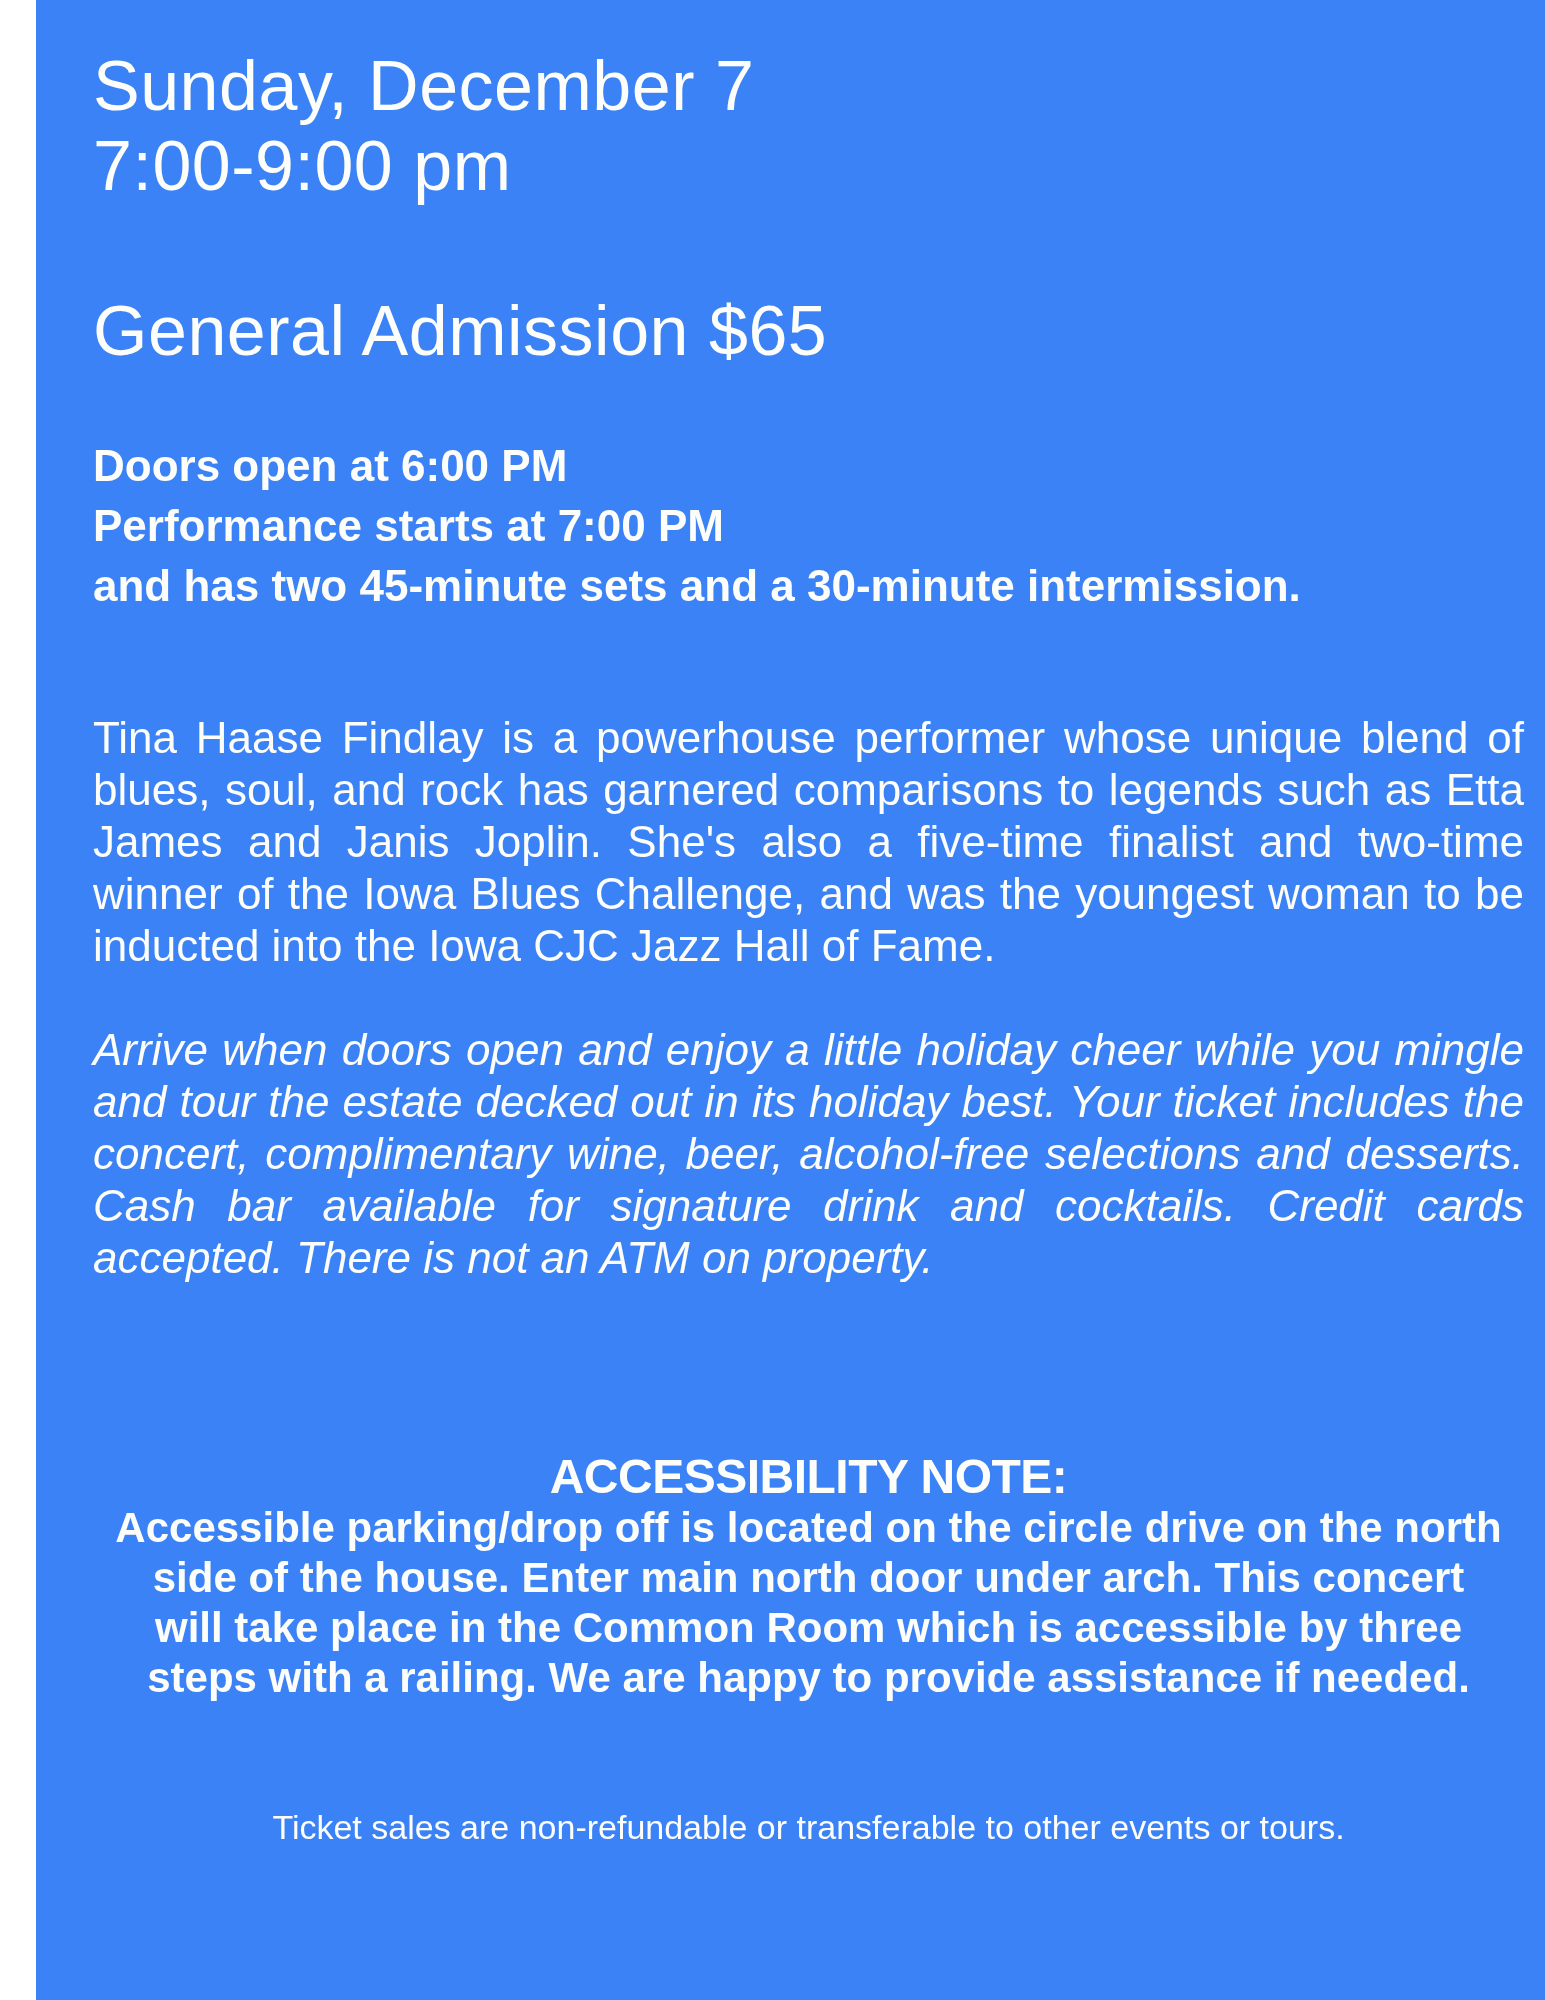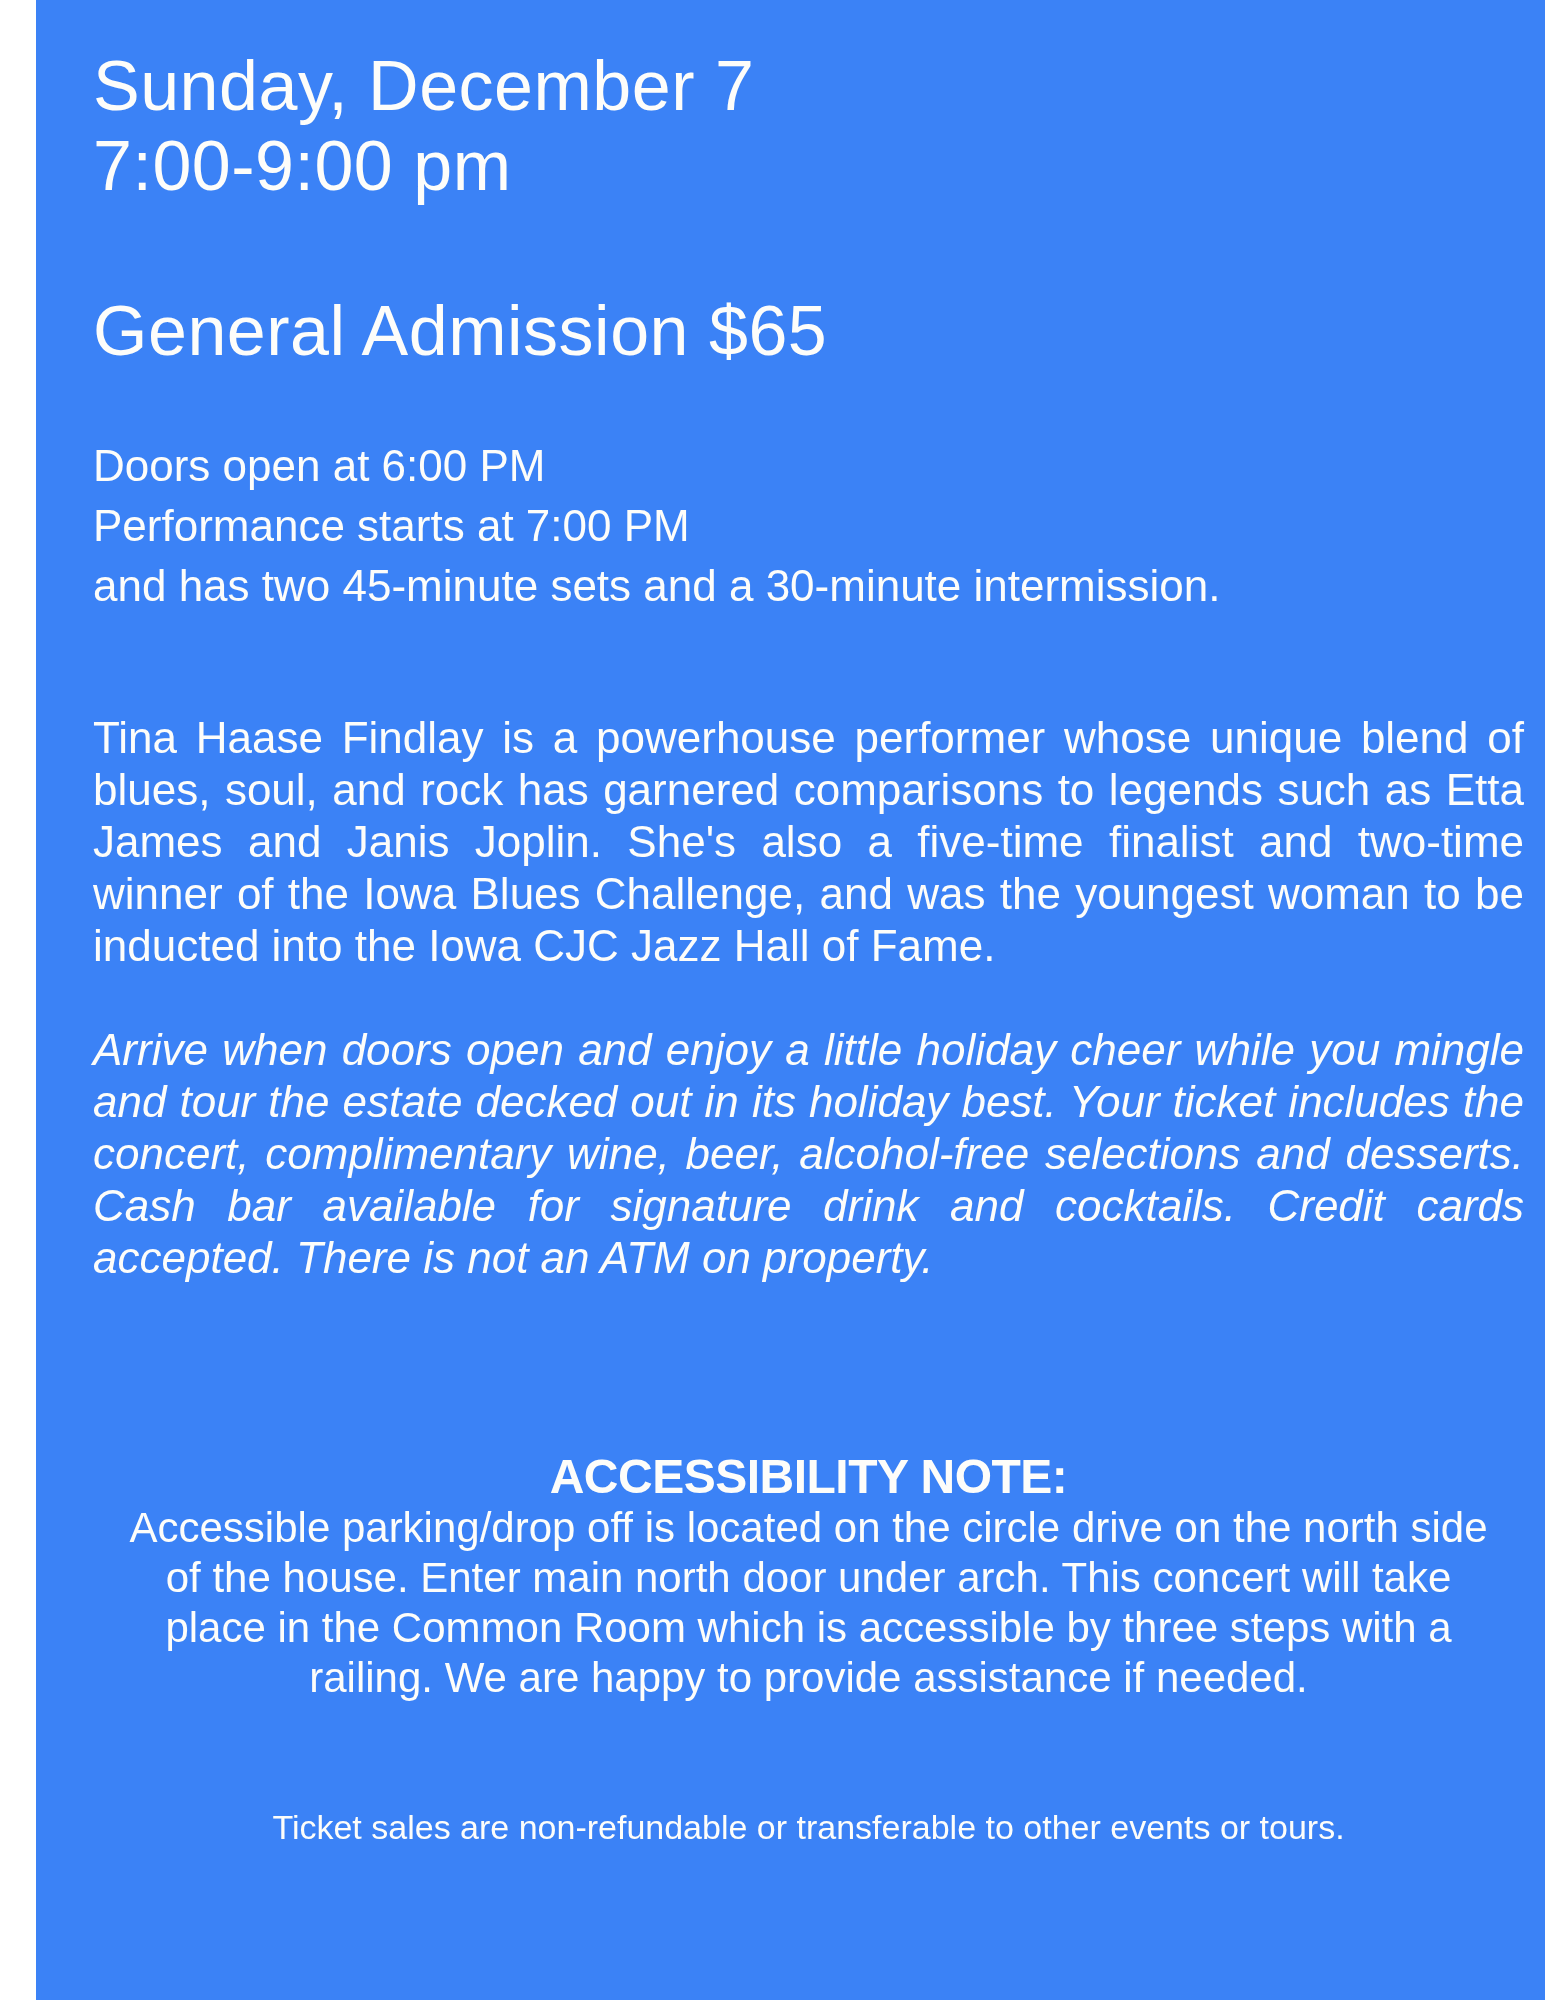--- a/index.html
+++ b/index.html
@@ -31,21 +31,21 @@
     line-height: 80px;
     font-weight: 300;
     letter-spacing: 0.5px;
     margin: 85px 0 0;
   }
 
   .schedule {
     margin-top: 65px;
     font-size: 44px;
     line-height: 60px;
-    font-weight: 400;
+    font-weight: 700;
   }
 
   .para {
     font-size: 44px;
     line-height: 52px;
     font-weight: 300;
     text-align: justify;
     margin: 96px 0 0;
   }
 
@@ -60,21 +60,21 @@
     font-size: 48px;
     line-height: 52px;
     font-weight: bold;
     letter-spacing: -0.5px;
   }
 
   .access-body {
     text-align: center;
     font-size: 42px;
     line-height: 50px;
-    font-weight: 400;
+    font-weight: 700;
     max-width: 1390px;
     margin: 0 auto;
   }
 
   .footnote {
     margin-top: 100px;
     text-align: center;
     font-size: 34px;
     line-height: 48px;
     font-weight: 300;

